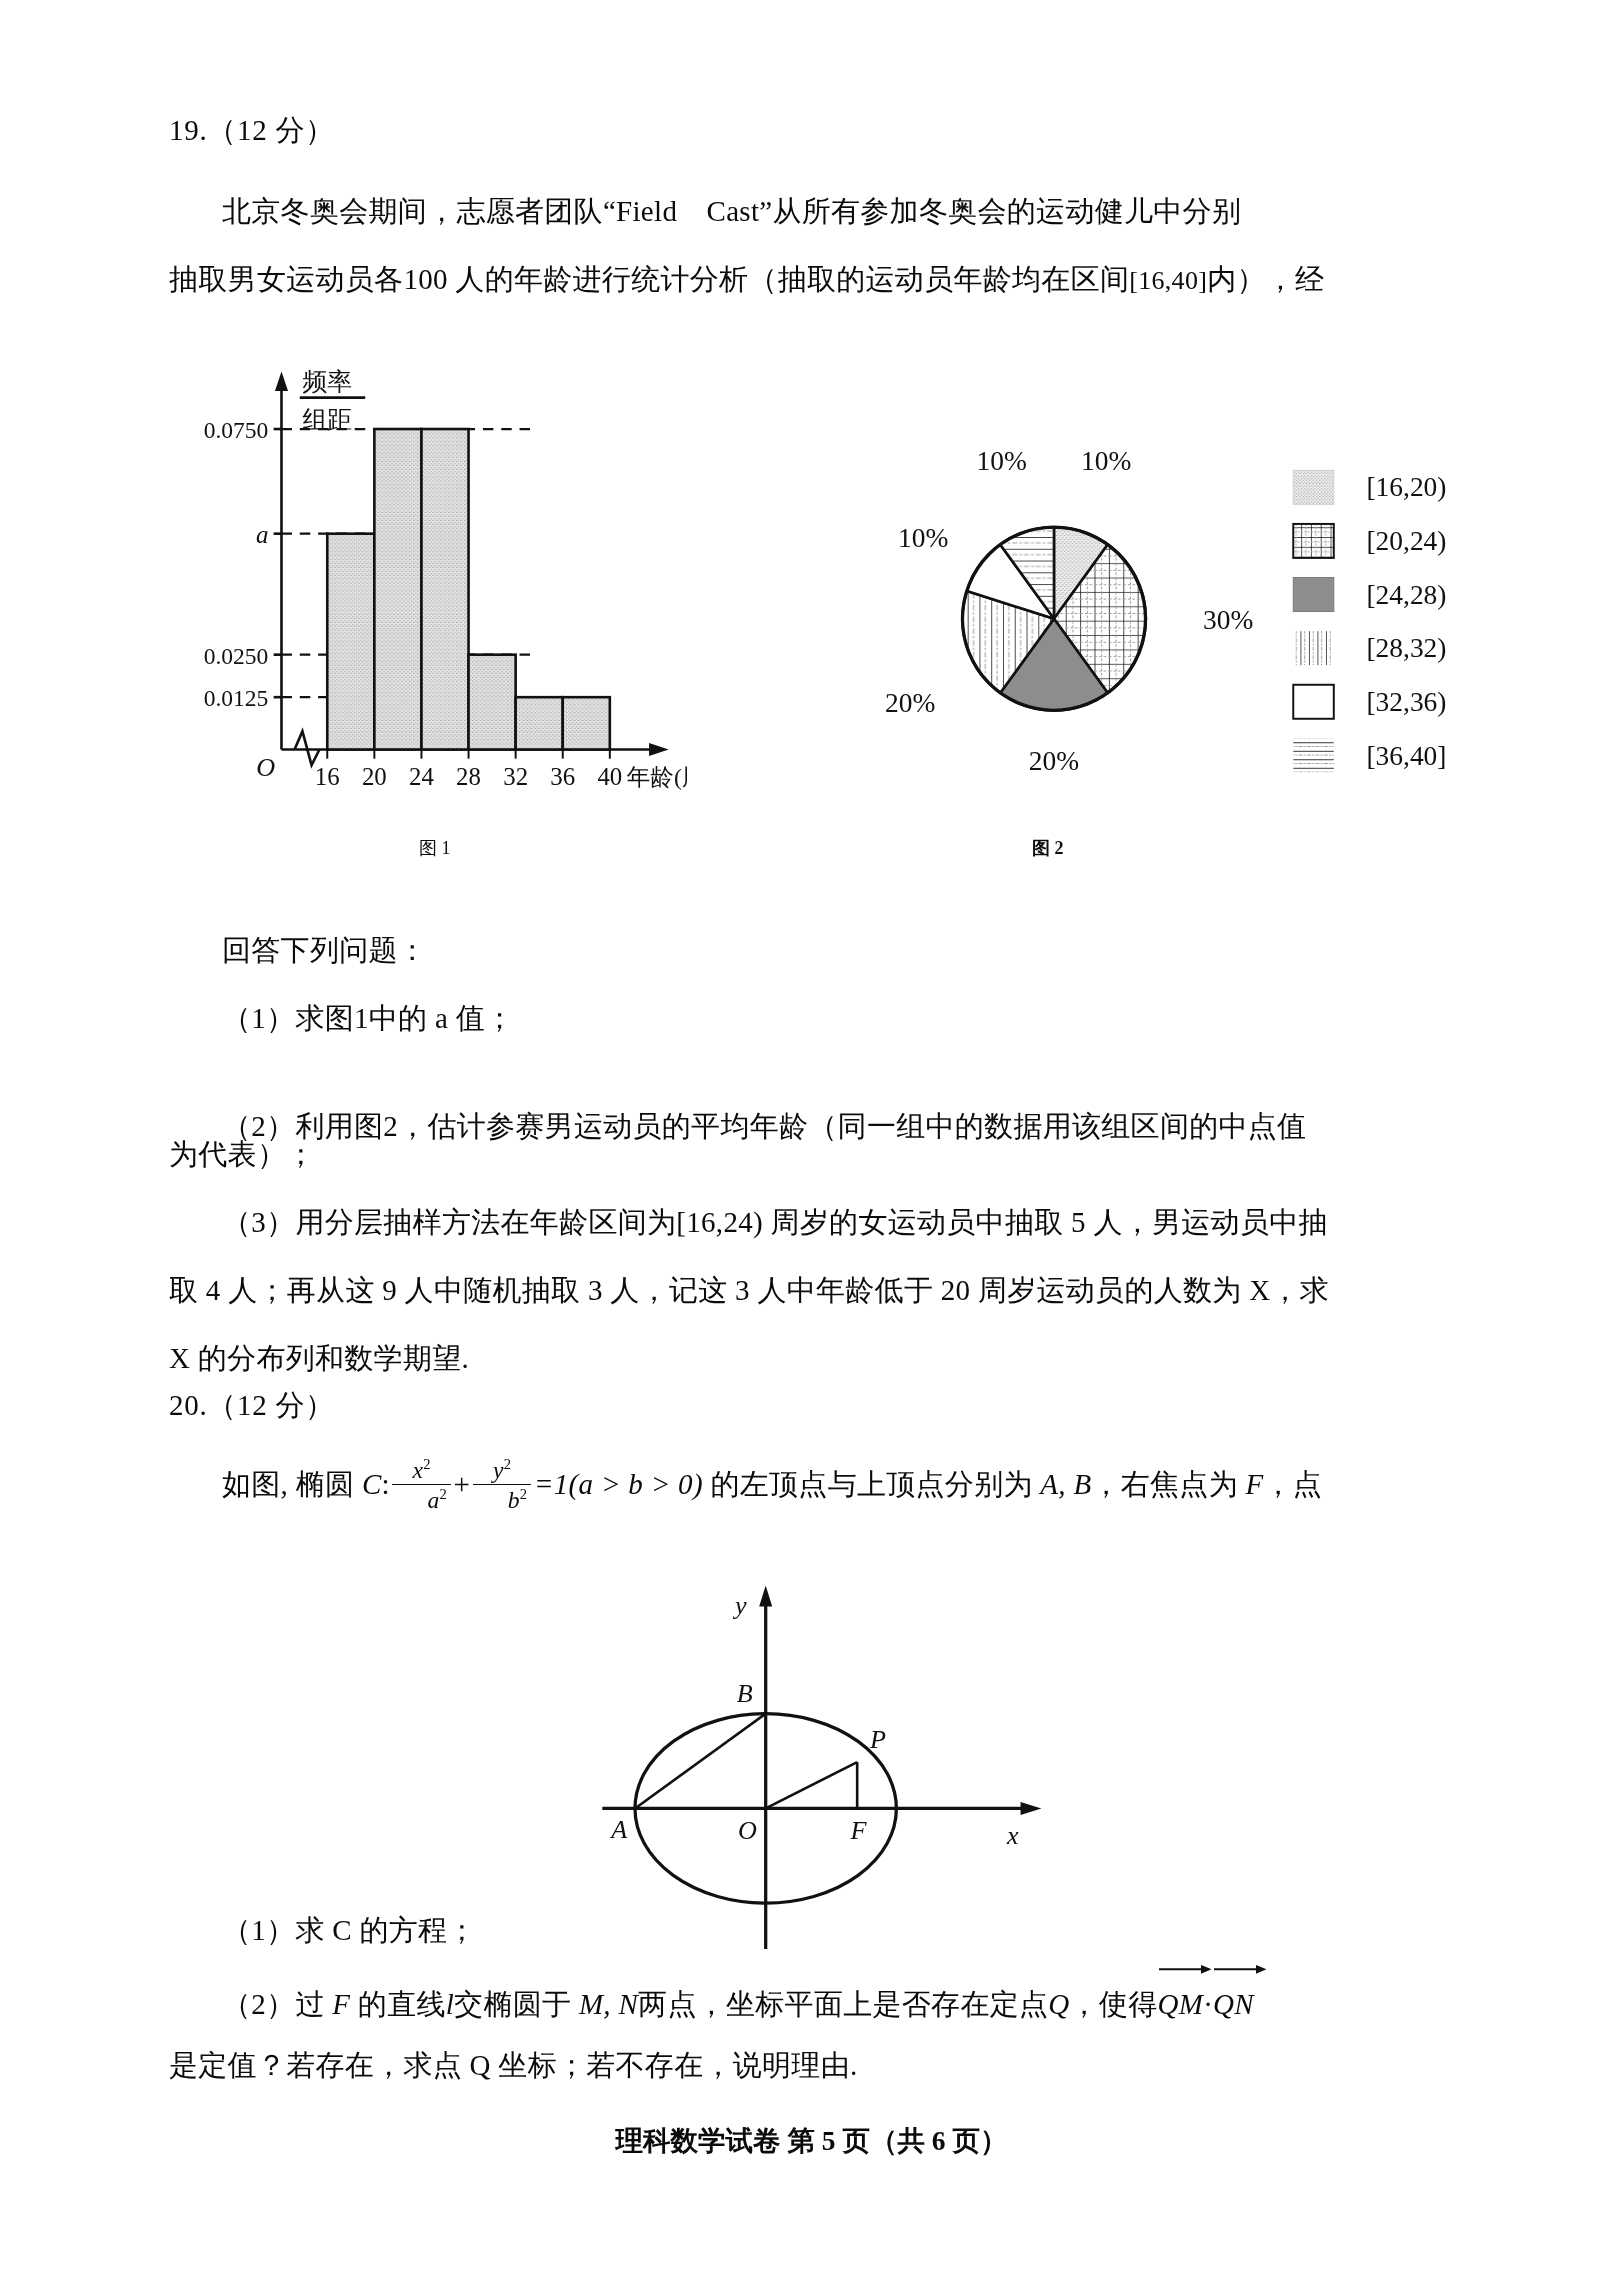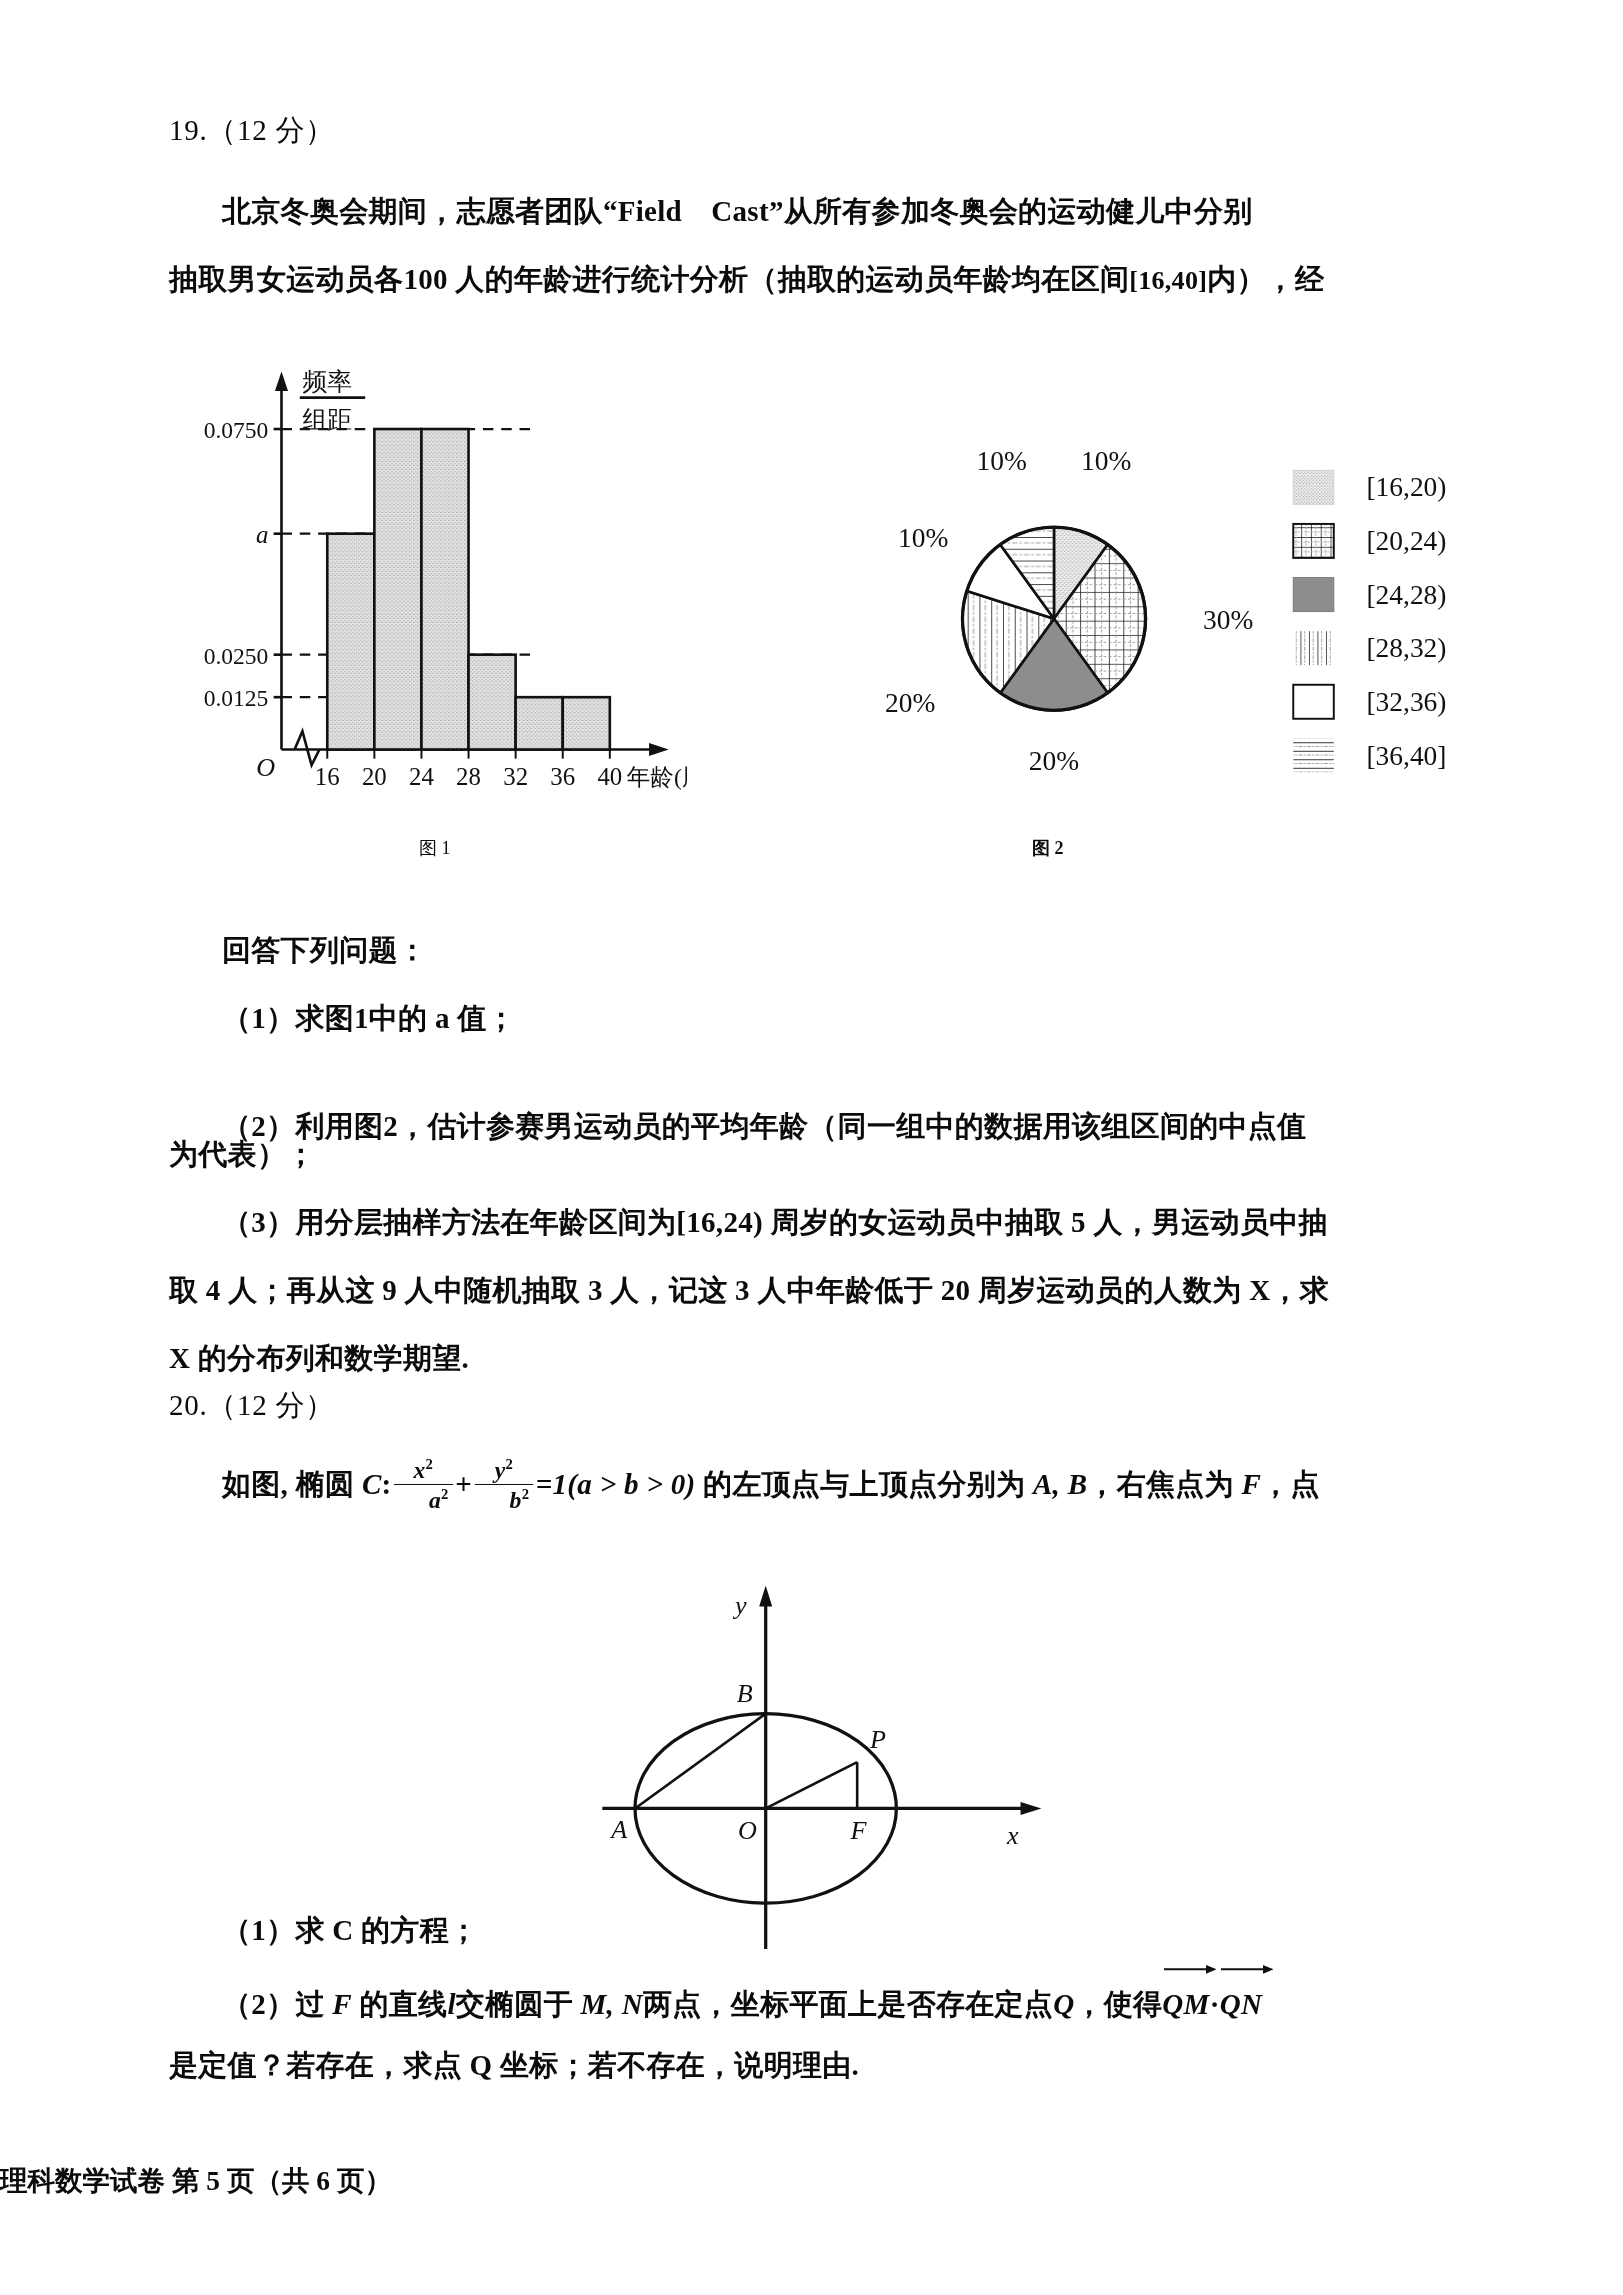--- a/index.html
+++ b/index.html
@@ -18,21 +18,20 @@
     font-size:29px;
     letter-spacing:0.7px;
     white-space:nowrap;
   }
   .para {
     position:absolute;
     font-size:29px;
     line-height:68px;
     white-space:nowrap;
     letter-spacing:0.3px;
-    font-weight:bold;
   }
   .ital { font-style:italic; font-family:"Liberation Serif", serif; }
 
   
   .frac {
     display:inline-block;
     vertical-align:middle;
     text-align:center;
     line-height:1.05;
     font-size:23.6px;
@@ -72,24 +71,24 @@
 
   
   #fig3 { position:absolute; left:576px; top:1583px; width:497px; height:379px; }
   #fig3 svg { display:block; }
 
   
   .footer {
     position:absolute;
     left:0; right:0;
     top:2123px;
+    text-align:center;
     font-size:27.5px;
     font-weight:bold;
     white-space:nowrap;
-    margin-top:40px;
   }
   .footer .inner { display:inline-block; }
 </style>
 </head>
 <body>
 
 <div class="page">
 
   <div class="qnum" style="left:169px; top:111px;">19.（12 分）</div>
 

